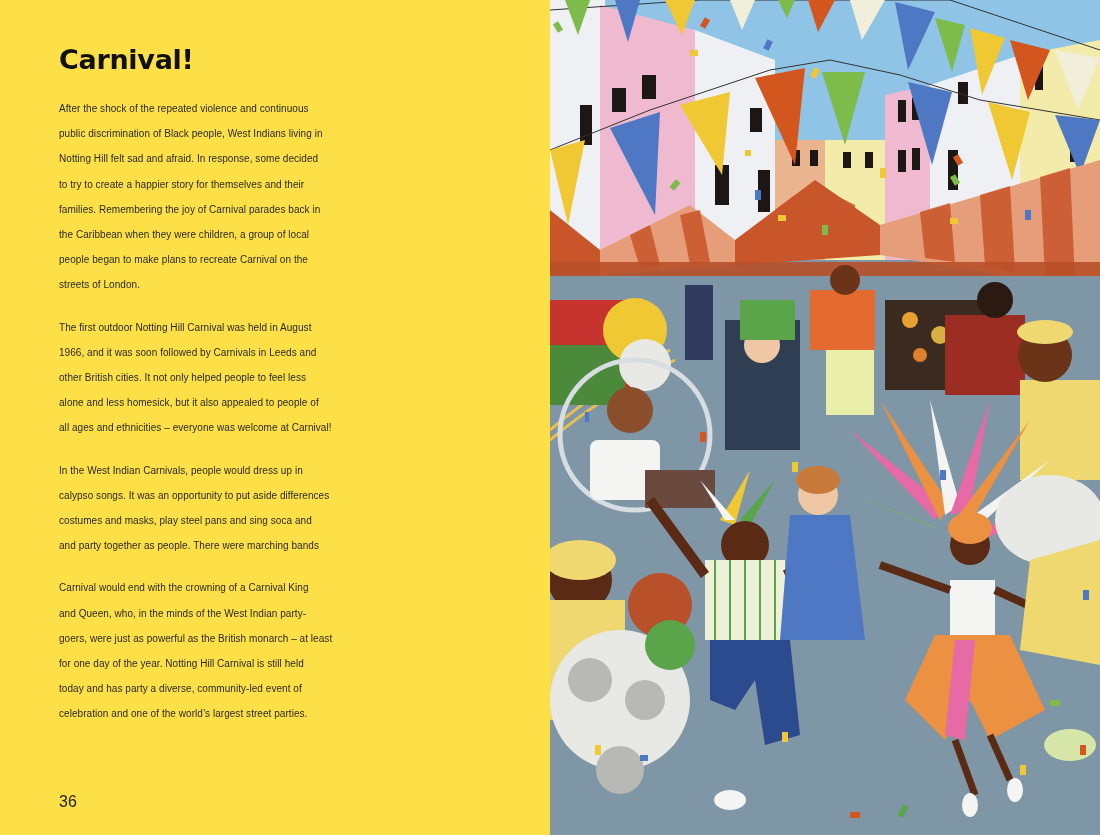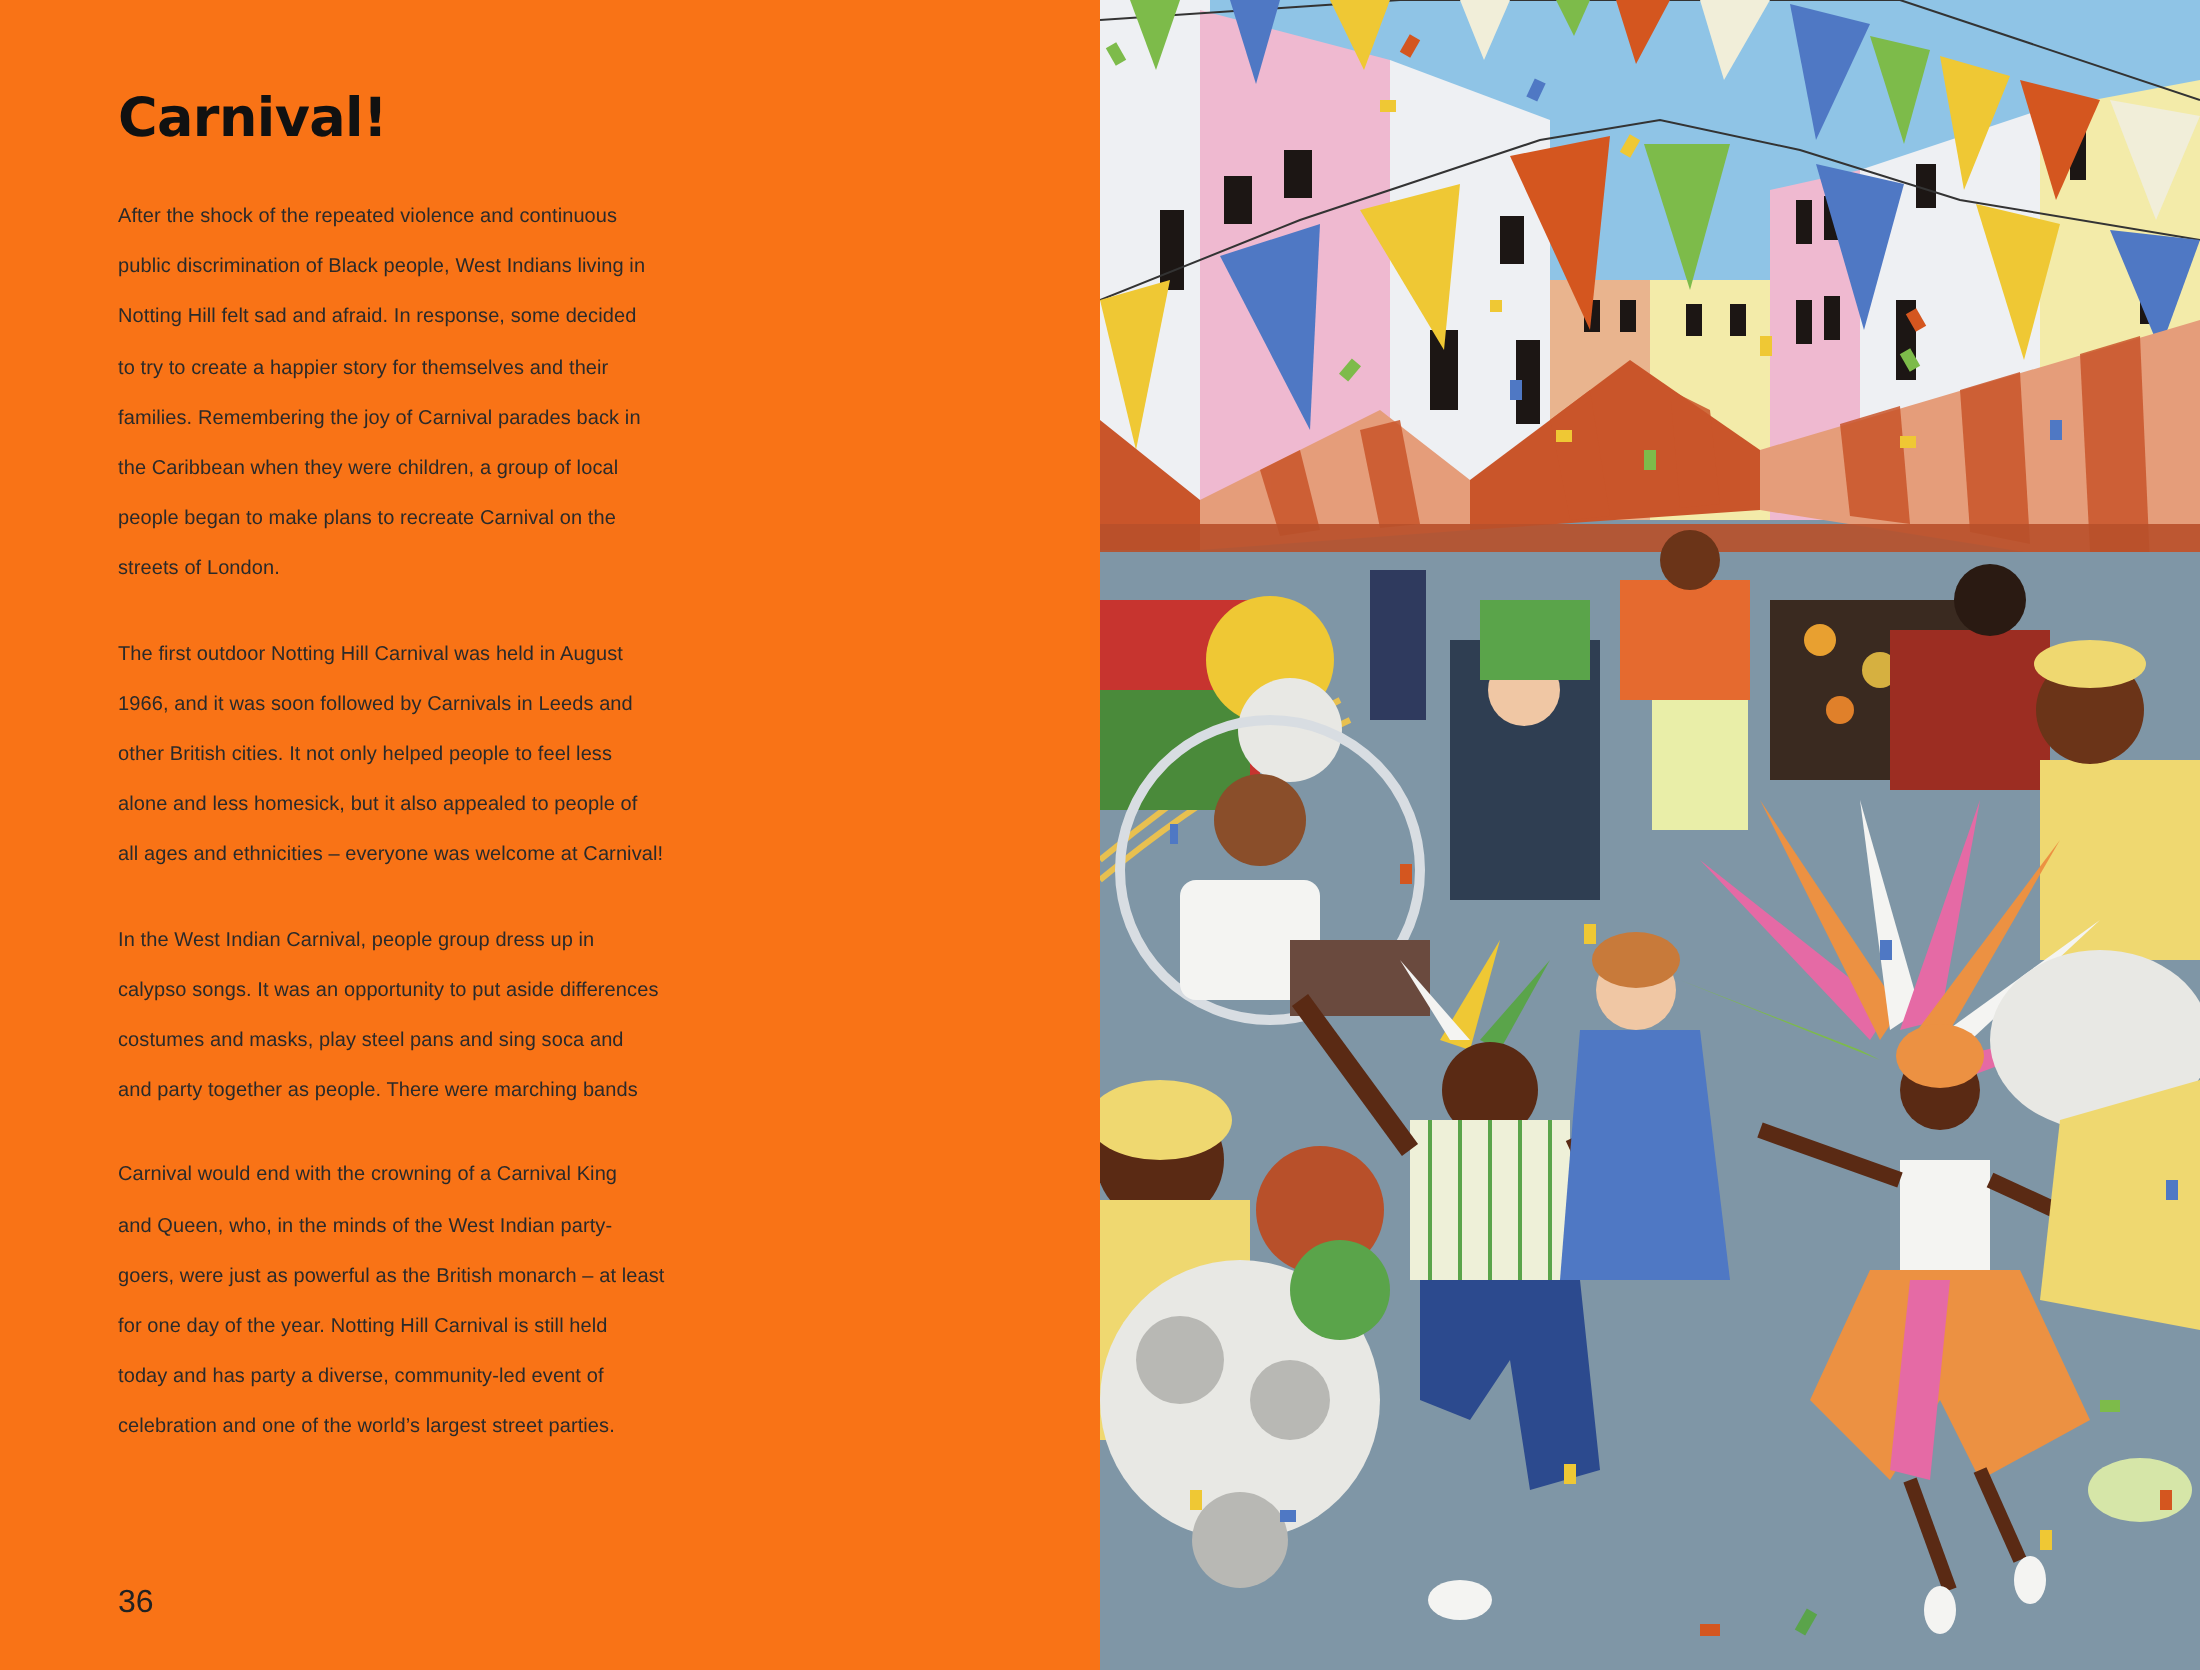--- a/index.html
+++ b/index.html
@@ -4,21 +4,21 @@
   <style>
     html, body { margin: 0; padding: 0; }
     body {
       width: 1100px; height: 835px; overflow: hidden;
       background: #ffffff;
       font-family: "Liberation Sans", sans-serif;
       position: relative;
     }
     .text-page {
       position: absolute; left: 0; top: 0; width: 596px; height: 835px;
-      background: #f97316;
+      background: #fde047;
     }
     .page-title {
       position: absolute; left: 59px; top: 44px;
       font-family: "DejaVu Sans", sans-serif;
       font-weight: bold; font-size: 27px; color: #111111;
       letter-spacing: -0.3px; margin: 0;
     }
     .body-text {
       position: absolute; left: 59px; top: 96px; width: 440px;
       color: #2a2a2a;
@@ -60,21 +60,21 @@
       <span class="line">streets of London.</span>
     </p>
     <p class="para">
       <span class="line">The first outdoor Notting Hill Carnival was held in August</span>
       <span class="line">1966, and it was soon followed by Carnivals in Leeds and</span>
       <span class="line">other British cities. It not only helped people to feel less</span>
       <span class="line">alone and less homesick, but it also appealed to people of</span>
       <span class="line">all ages and ethnicities – everyone was welcome at Carnival!</span>
     </p>
     <p class="para">
-      <span class="line">In the West Indian Carnival, people group dress up in</span>
+      <span class="line">In the West Indian Carnivals, people would dress up in</span>
       <span class="line">calypso songs. It was an opportunity to put aside differences</span>
       <span class="line">costumes and masks, play steel pans and sing soca and</span>
       <span class="line">and party together as people. There were marching bands</span>
     </p>
     <p class="para">
       <span class="line">Carnival would end with the crowning of a Carnival King</span>
       <span class="line">and Queen, who, in the minds of the West Indian party-</span>
       <span class="line">goers, were just as powerful as the British monarch – at least</span>
       <span class="line">for one day of the year. Notting Hill Carnival is still held</span>
       <span class="line">today and has party a diverse, community-led event of</span>

